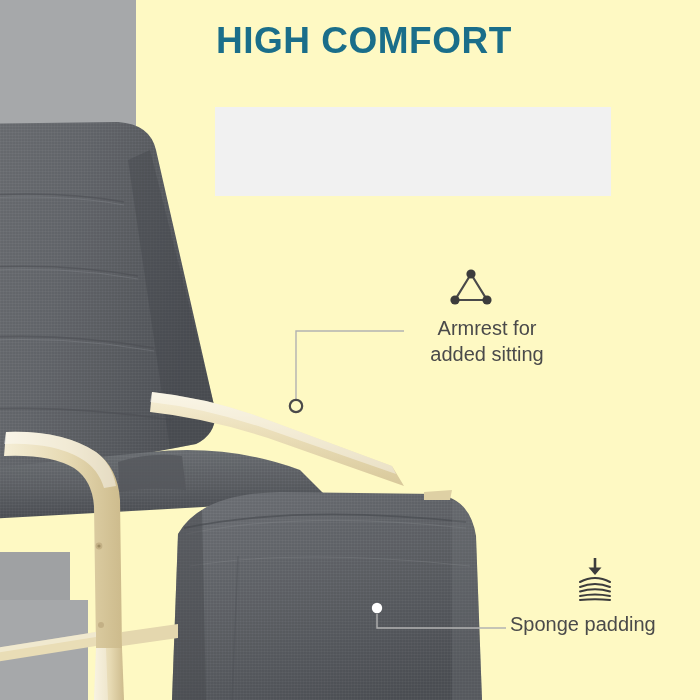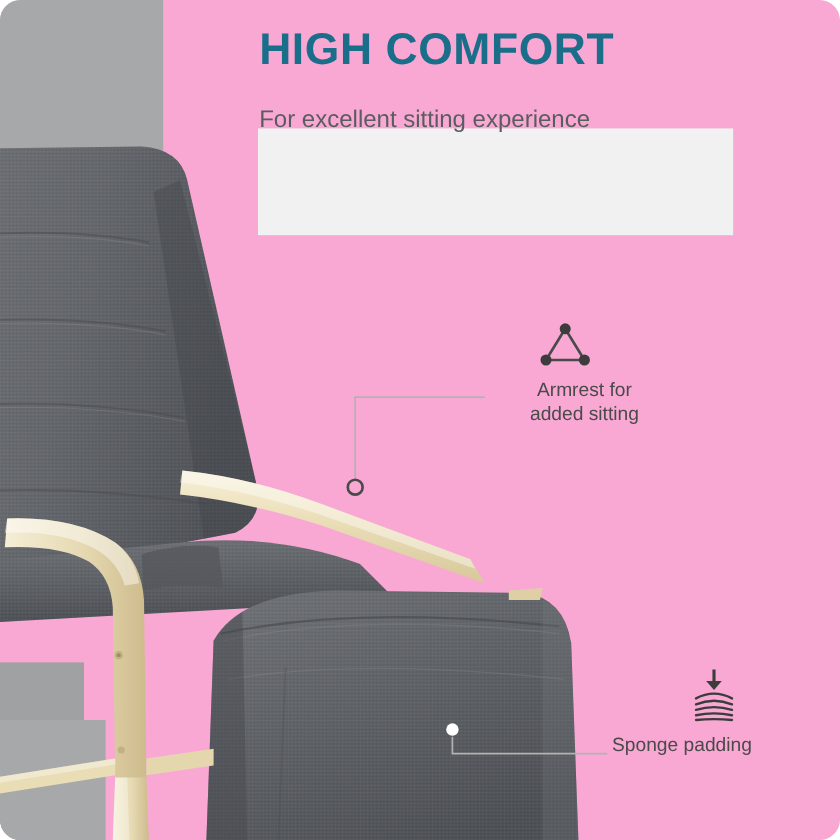--- a/index.html
+++ b/index.html
@@ -5,23 +5,22 @@
   html, body {
     margin: 0;
     padding: 0;
     background: #ffffff;
   }
   #stage {
     position: relative;
     width: 700px;
     height: 700px;
     overflow: hidden;
-    background: #f9a8d4;
+    background: #fef9c3;
     font-family: "Liberation Sans", sans-serif;
-    border-radius: 17px;
   }
 
   
   .wall-panel {
     position: absolute;
     left: 0;
     top: 0;
     width: 136px;
     height: 128px;
     background: #a6a8aa;
@@ -79,21 +78,21 @@
     left: 0;
     top: 0;
     width: 700px;
     height: 700px;
     pointer-events: none;
   }
 
   
   .callout-text {
     position: absolute;
-    font-size: 16px;
+    font-size: 20px;
     font-weight: 300;
     color: #4a4a4a;
     line-height: 1.28;
   }
   .callout-armrest-text {
     left: 411px;
     top: 316px;
     text-align: center;
     width: 152px;
   }
@@ -223,21 +222,20 @@
     <path d="M 96 648 L 122 648 L 124 700 L 94 700 Z" fill="url(#woodLeg)"></path>
     <path d="M 96 648 L 106 648 L 108 700 L 94 700 Z" fill="#ffffff" fill-opacity="0.3"></path>
 
     <path d="M 424 492 L 452 490 L 450 500 L 424 500 Z" fill="#ded0a4"></path>
 
     <path d="M 118 462 Q 150 452 182 456 L 186 490 Q 150 486 120 492 Z" fill="#55585d" fill-opacity="0.8"></path>
   </svg>
 
   <div class="panel-wash"></div>
   <div class="headline">HIGH COMFORT</div>
-  <div class="subheadline">For excellent sitting experience</div>
 
   <svg class="leader-svg" viewBox="0 0 700 700">
 
     <path d="M 296 400 L 296 331 L 404 331" stroke="#b2b2b2" stroke-width="1.4" fill="none"></path>
     <circle cx="296" cy="406" r="6.2" fill="none" stroke="#4a4a4a" stroke-width="2.2"></circle>
 
     <path d="M 377 614 L 377 628 L 506 628" stroke="#b2b2b2" stroke-width="1.4" fill="none"></path>
     <circle cx="377" cy="608" r="5.2" fill="#ffffff"></circle>
   </svg>
 

